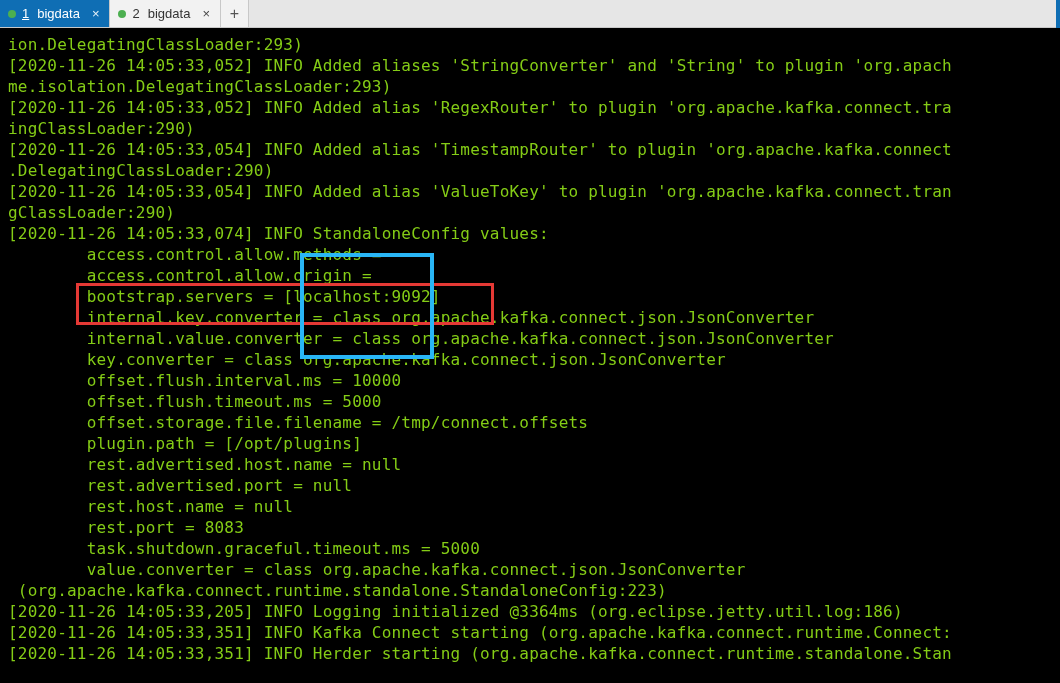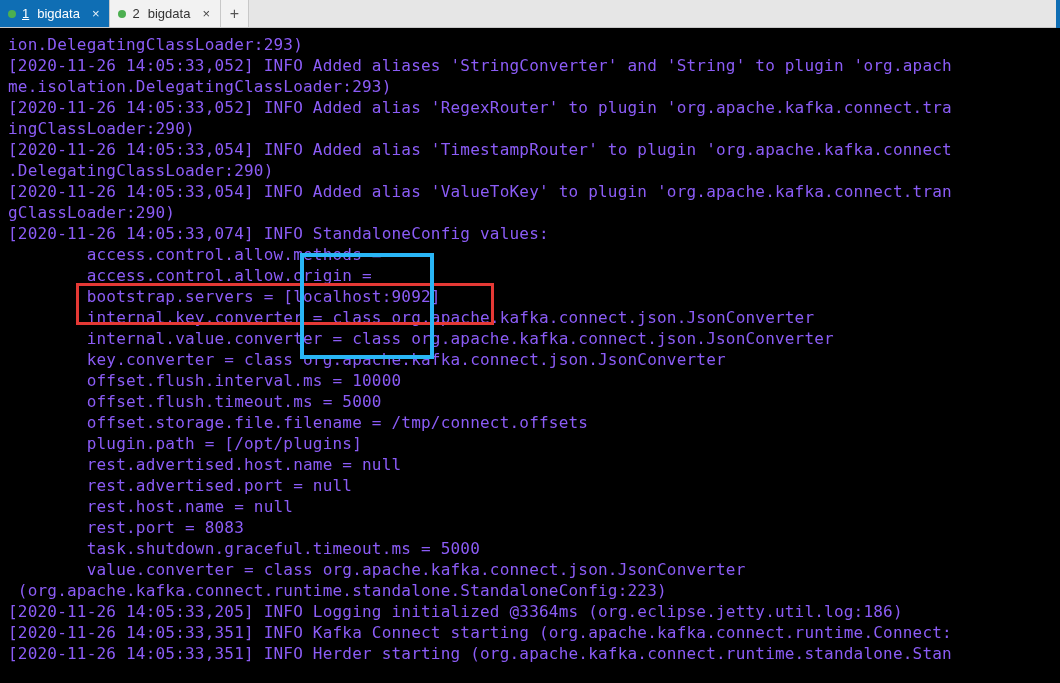--- a/index.html
+++ b/index.html
@@ -65,21 +65,21 @@
     background: #0f6eb4;
     height: 28px;
     position: absolute;
     right: 0; top: 0;
   }
 
   .terminal {
     position: absolute;
     top: 28px; left: 0; right: 0; bottom: 0;
     background: #000;
-    color: #8b5cf6;
+    color: #84cc16;
     font-family: "Consolas", "DejaVu Sans Mono", monospace;
     font-size: 16px;
     line-height: 21px;
     white-space: pre;
     overflow: hidden;
     padding: 6px 0 0 8px;
     letter-spacing: 0.2px;
   }
   .hl-red {
     position: absolute;

